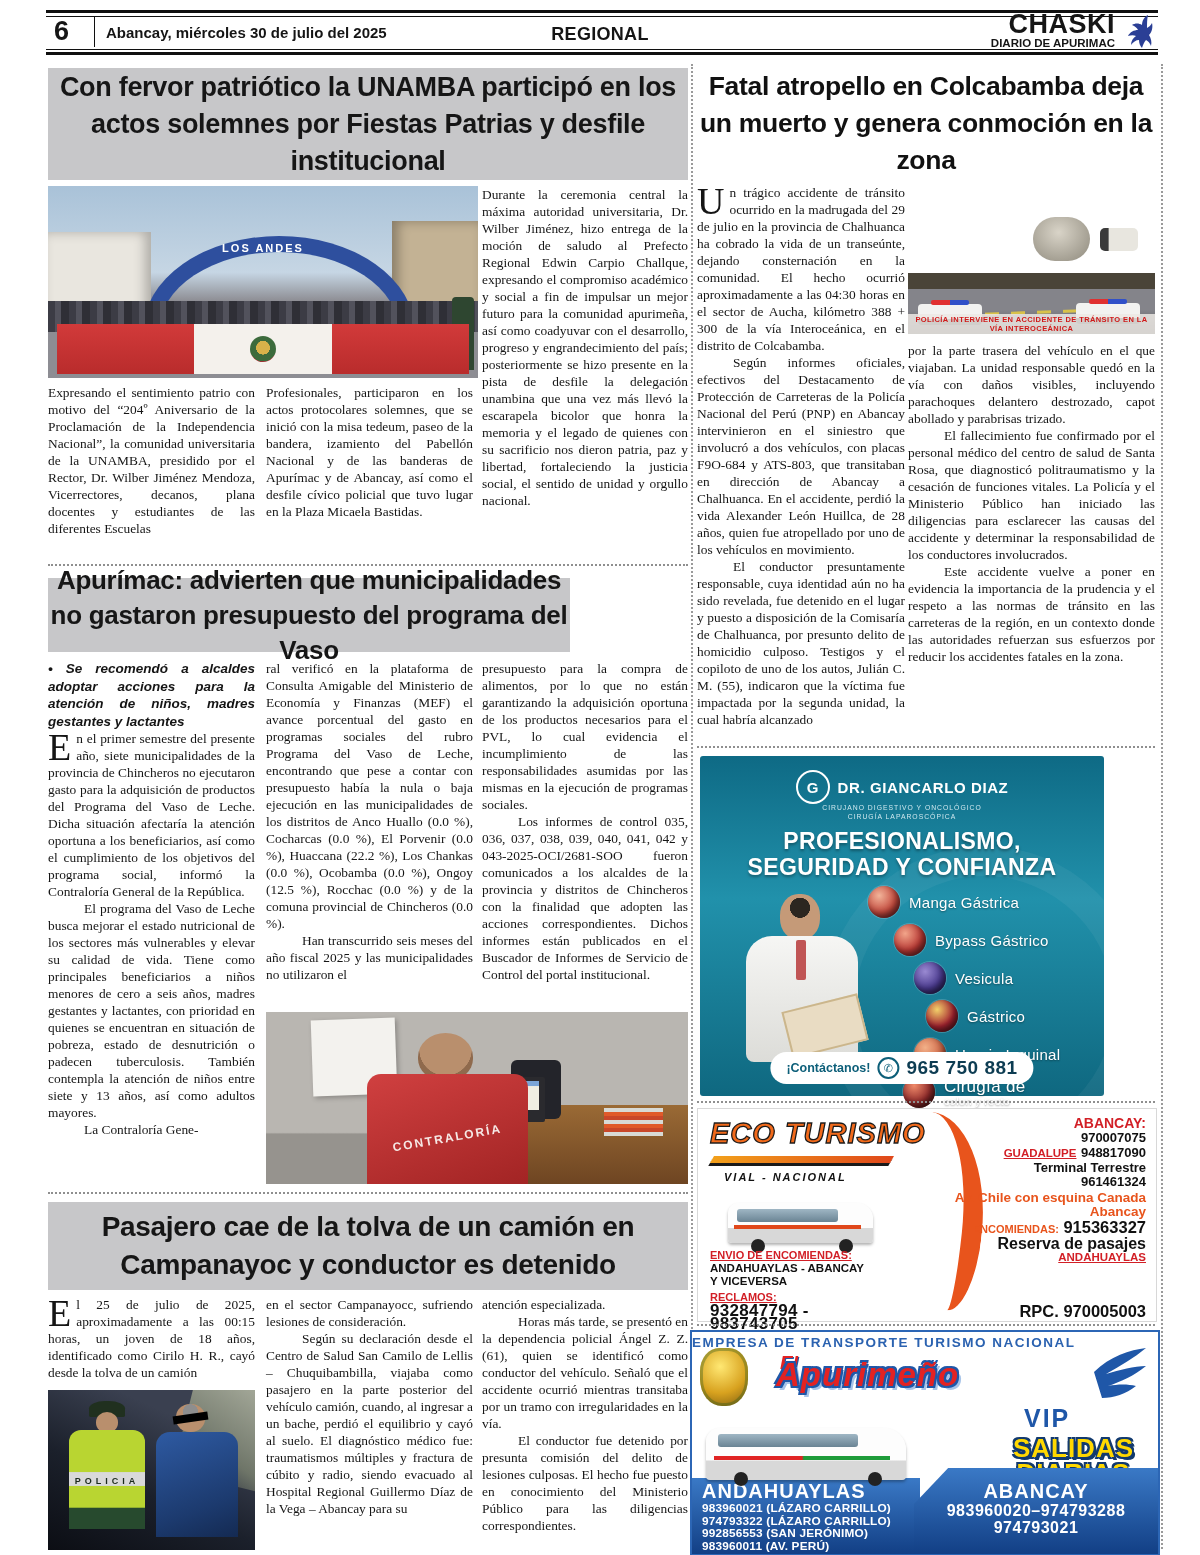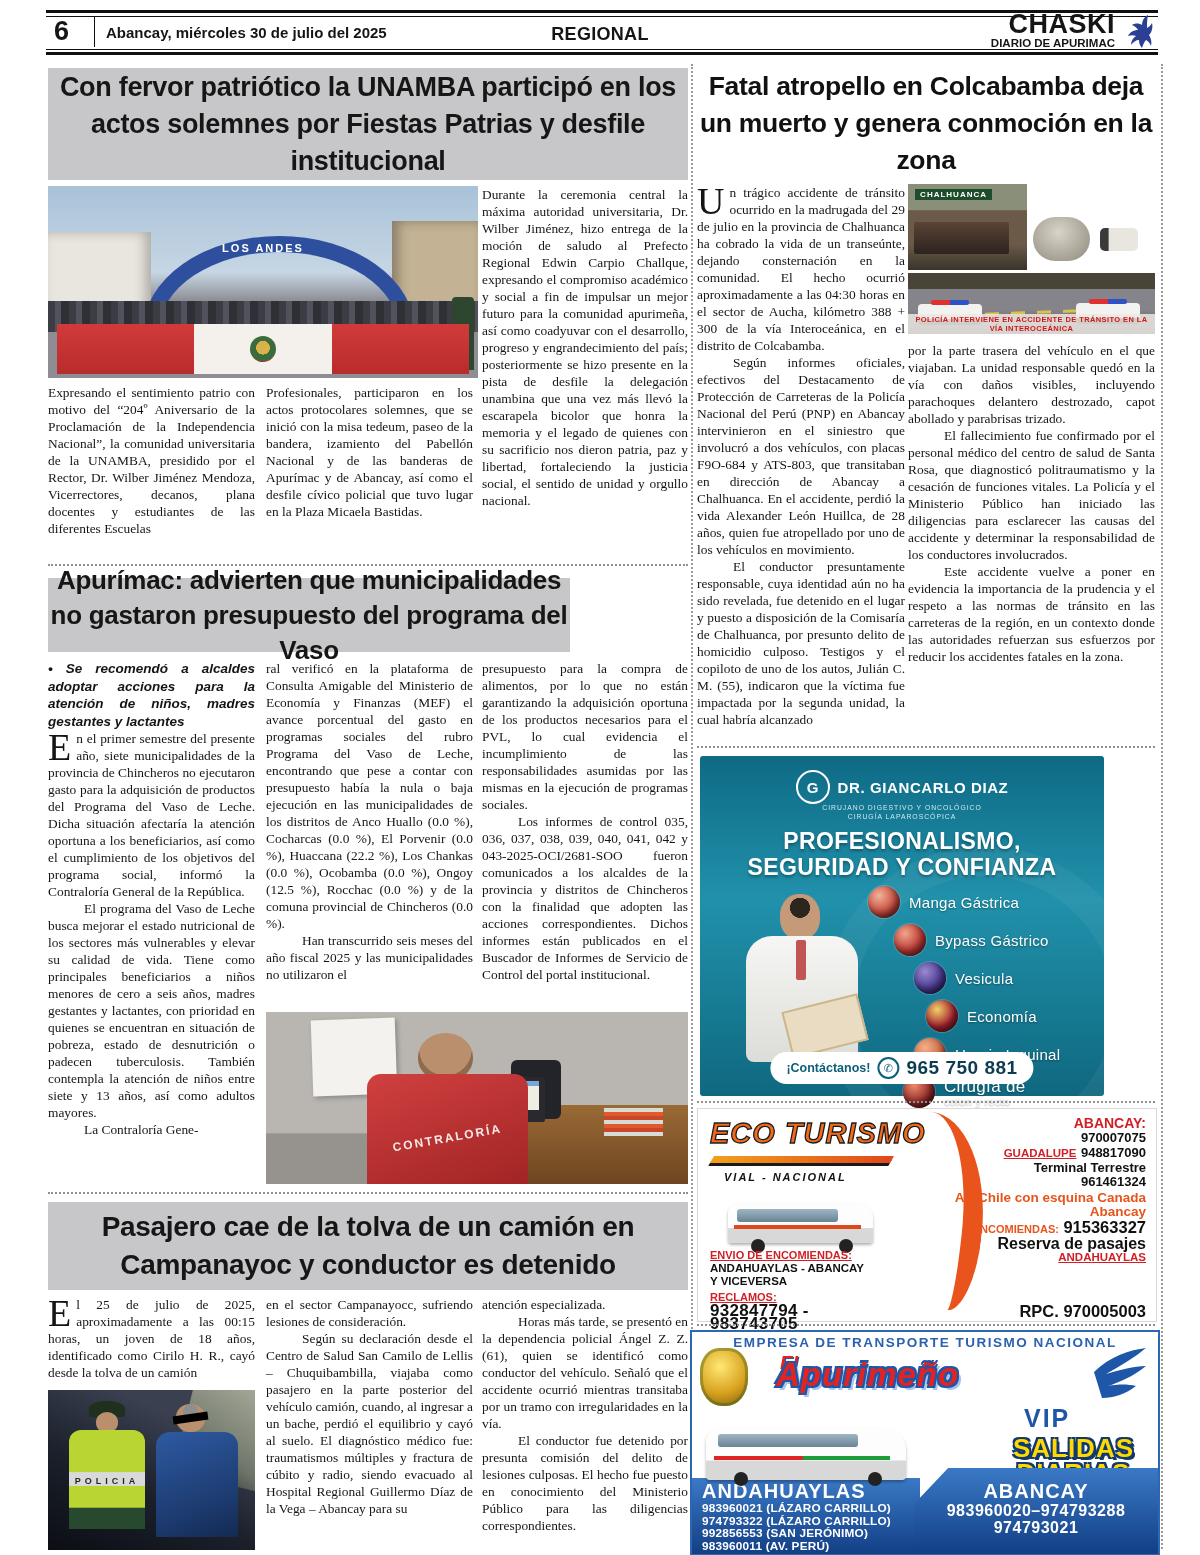--- a/index.html
+++ b/index.html
@@ -161,21 +161,21 @@
   .t-red{color:#d21f26;font-weight:700;font-size:14px;}
   .t-red-u{color:#d21f26;font-weight:700;font-size:11.5px;text-decoration:underline;}
   .t-blk{color:#111;font-weight:700;font-size:13px;}
   .t-org{color:#e8541c;font-weight:700;font-size:13.5px;}
   .t-org-sm{color:#e8541c;font-weight:700;font-size:11px;}
   .t-big{color:#111;font-weight:700;font-size:16.5px;margin-top:41px;}
   .t-reserva{color:#111;font-weight:700;font-size:16px;}
 
   
   #ad-apu{background:#fff;border:2px solid #2c66b5;font-family:"Liberation Sans",sans-serif;}
-  .apu-top{position:absolute;left:0;top:3px;width:100%;text-align:center;color:#2b62b0;font-weight:700;font-size:13.5px;letter-spacing:1.5px;}
+  .apu-top{position:absolute;left:0;top:3px;width:100%;color:#2b62b0;font-weight:700;font-size:13.5px;letter-spacing:1.5px;}
   .apu-emblem{position:absolute;left:8px;top:16px;width:48px;height:58px;border-radius:40% 40% 46% 46%;
       background:radial-gradient(circle at 42% 32%,#ffe873,#d8a21f 55%,#7a5a10);box-shadow:inset 0 0 0 3px rgba(40,90,30,.35);}
   .apu-el{position:absolute;left:88px;top:20px;font-size:19px;font-weight:700;font-style:italic;color:#e32222;text-shadow:1px 1px 0 #1f57a8;}
   .apu-brand{position:absolute;left:84px;top:24px;font-size:33px;font-weight:700;font-style:italic;color:#e32222;letter-spacing:1px;
       text-shadow:-2px -2px 0 #1f57a8,2px -2px 0 #1f57a8,-2px 2px 0 #1f57a8,2px 2px 0 #1f57a8,4px 4px 0 #a8c4e8;}
   .apu-vip{position:absolute;left:332px;top:72px;font-size:25px;font-weight:700;color:#1f57a8;letter-spacing:2px;}
   .apu-wing{position:absolute;right:10px;top:14px;}
   .apu-salidas{position:absolute;right:24px;top:104px;text-align:center;font-weight:700;font-size:26px;line-height:25px;color:#ffd800;letter-spacing:1px;
       text-shadow:-2px -2px 0 #123a6e,2px -2px 0 #123a6e,-2px 2px 0 #123a6e,2px 2px 0 #123a6e,3px 3px 0 #123a6e;}
   .apu-recojo{position:absolute;right:10px;top:158px;width:220px;text-align:center;color:#16418c;font-weight:700;font-size:12.5px;line-height:14px;}
@@ -316,24 +316,20 @@
   <span>Fatal atropello en Colcabamba deja un muerto y genera conmoción en la zona</span>
 </div>
 
 <div class="abs news" style="left:697px;top:184px;width:208px;height:558px;">
   <p><span class="dropcap">U</span><span>n trágico accidente de tránsito ocurrido en la madrugada del 29 de julio en la provincia de Chalhuanca ha cobrado la vida de un transeúnte, dejando consternación en la comunidad. El hecho ocurrió aproximadamente a las 04:30 horas en el sector de Aucha, kilómetro 388 + 300 de la vía Interoceánica, en el distrito de Colcabamba.</span></p>
   <p class="ind">Según informes oficiales, efectivos del Destacamento de Protección de Carreteras de la Policía Nacional del Perú (PNP) en Abancay intervinieron en el siniestro que involucró a dos vehículos, con placas F9O-684 y ATS-803, que transitaban en dirección de Abancay a Chalhuanca. En el accidente, perdió la vida Alexander León Huillca, de 28 años, quien fue atropellado por uno de los vehículos en movimiento.</p>
   <p class="ind">El conductor presuntamente responsable, cuya identidad aún no ha sido revelada, fue detenido en el lugar y puesto a disposición de la Comisaría de Chalhuanca, por presunto delito de homicidio culposo. Testigos y el copiloto de uno de los autos, Julián C. M. (55), indicaron que la víctima fue impactada por la segunda unidad, la cual habría alcanzado</p>
 </div>
 
 <div class="photo" id="photo-accident" style="left:908px;top:184px;width:247px;height:150px;">
-  <div class="acc-cell" id="acc-a">
-    <div class="trailer"></div>
-    <div class="acc-label">CHALHUANCA</div>
-  </div>
   <div class="acc-cell" id="acc-b">
     <div class="tanker"></div>
     <div class="car"></div>
   </div>
   <div class="acc-cell" id="acc-c">
     <div class="road-line"></div>
     <div class="patrol" style="left:4%;bottom:14%;">
         <div class="lights"></div>
       </div>
     <div class="patrol" style="right:6%;bottom:16%;">
@@ -379,21 +375,21 @@
     <div class="svc-row">
         <div class="svc-ico"></div>
         <div class="svc-label">Bypass Gástrico</div>
       </div>
     <div class="svc-row">
         <div class="svc-ico"></div>
         <div class="svc-label">Vesicula</div>
       </div>
     <div class="svc-row">
         <div class="svc-ico"></div>
-        <div class="svc-label">Economía</div>
+        <div class="svc-label">Gástrico</div>
       </div>
     <div class="svc-row">
         <div class="svc-ico"></div>
         <div class="svc-label">Hernia Inguinal</div>
       </div>
     <div class="svc-row">
         <div class="svc-ico"></div>
       <div class="svc-label"><span style="font-size:17px;">Cirugía de</span><span class="small2">colon y recto</span></div>
     </div>
   </div>

